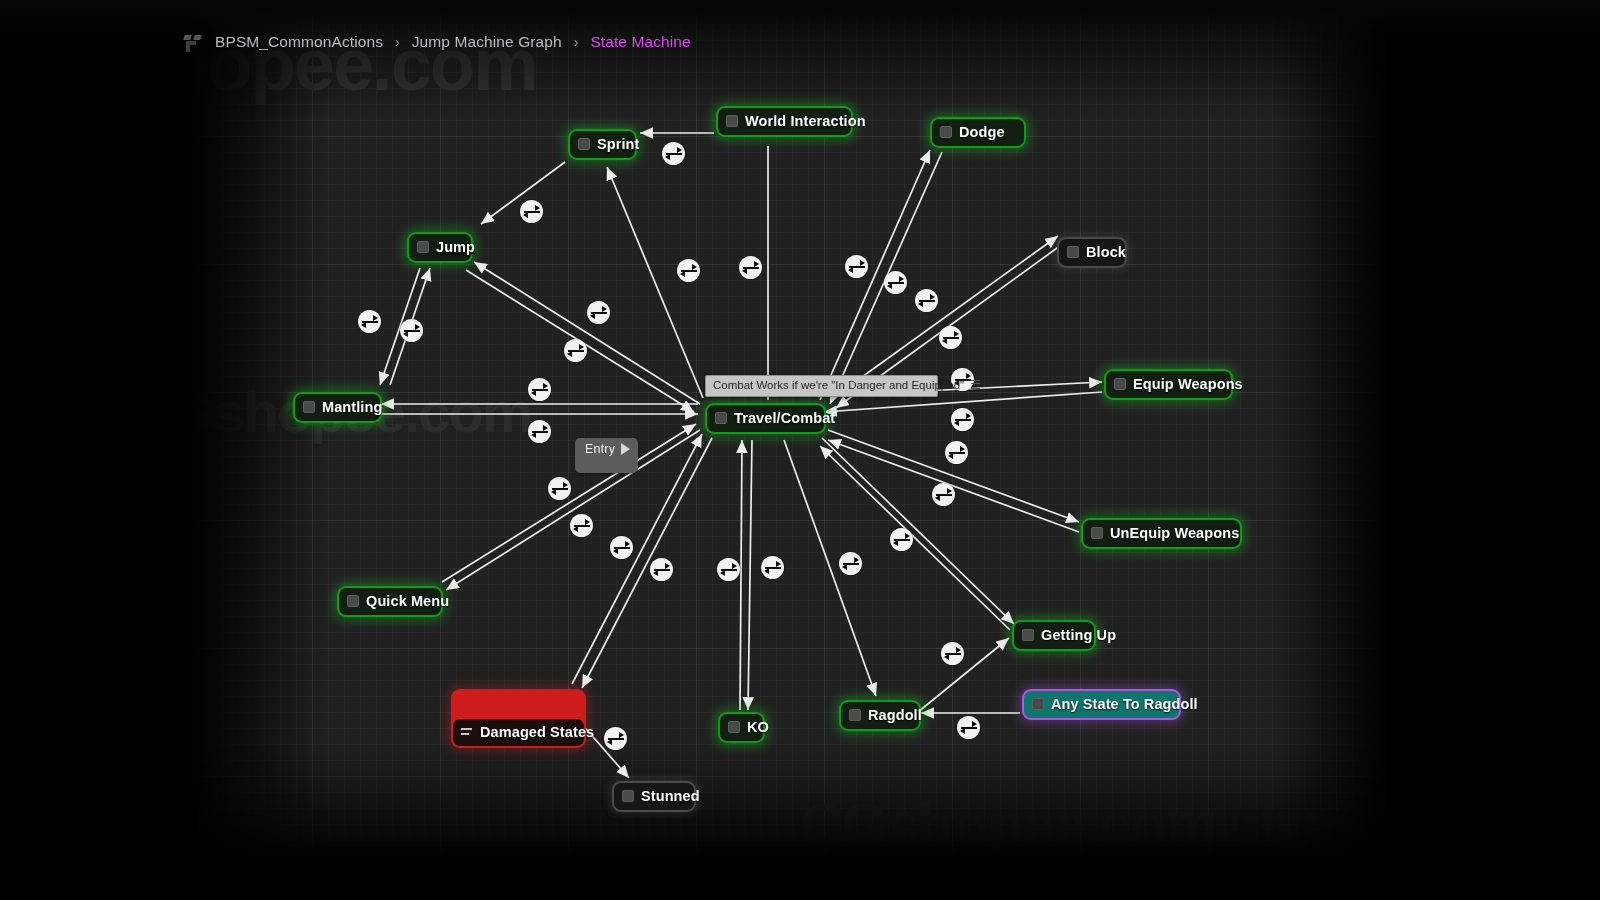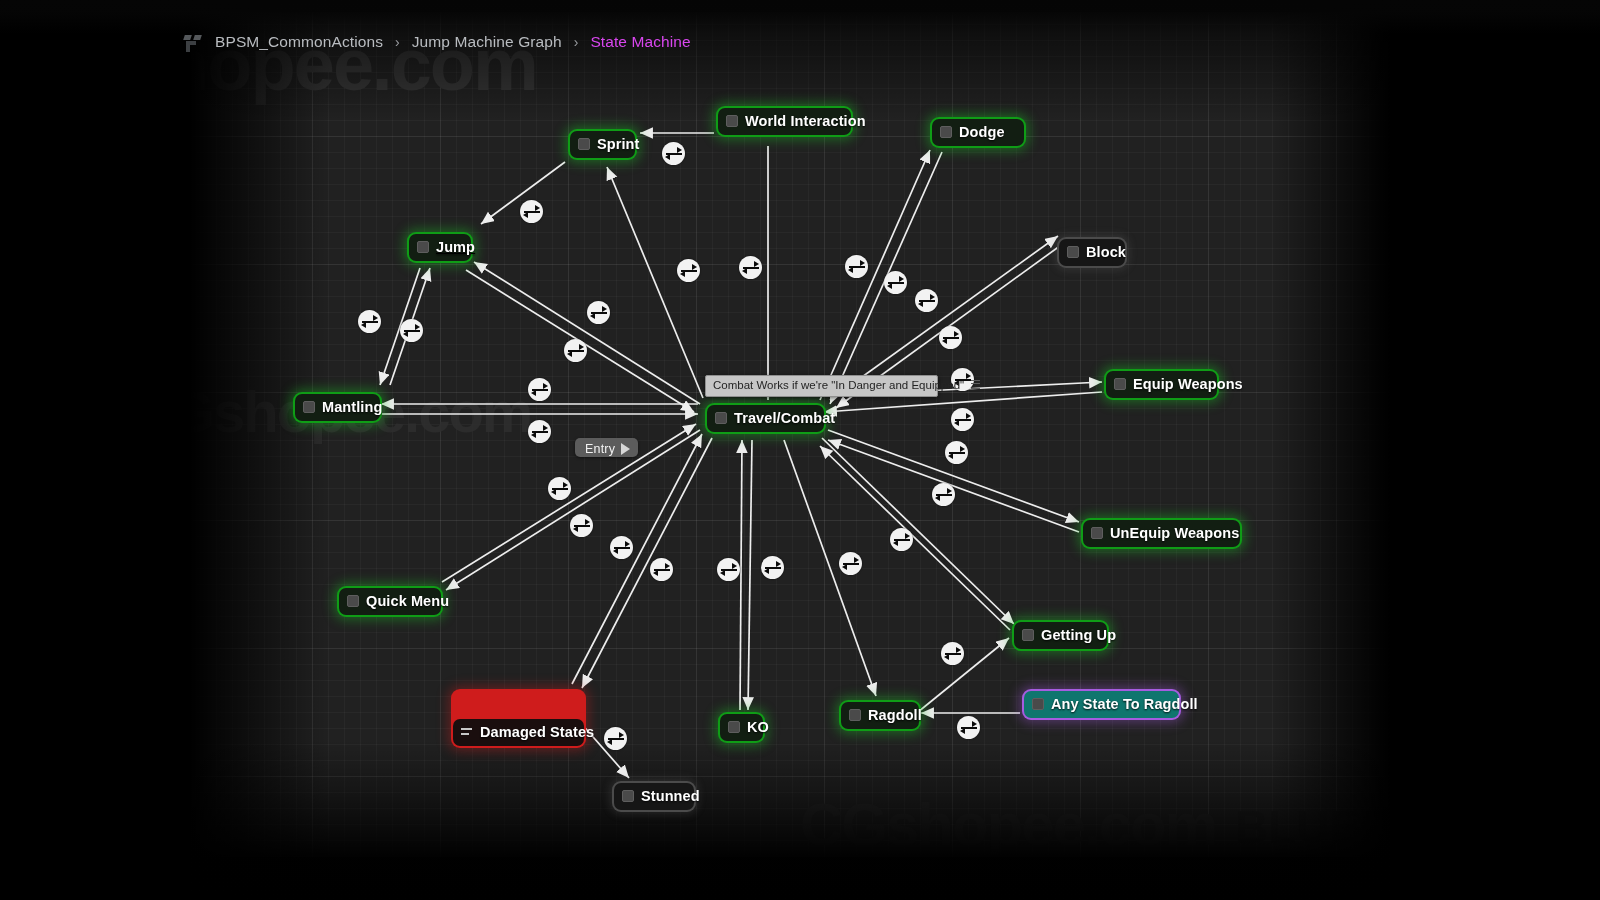--- a/index.html
+++ b/index.html
@@ -87,21 +87,21 @@
   .node.neutral{background:#4b4b4b;box-shadow:0 0 9px 2px rgba(120,120,120,.22);}
   .node.neutral .inner{background:#161616;}
   .node.danger{background:#cf1c1c;box-shadow:0 0 12px 3px rgba(214,32,32,.35);}
   .node.danger .inner{background:#1a0e0e;margin-top:28px;}
   .node.conduit{background:#a65ce0;box-shadow:0 0 12px 3px rgba(166,92,224,.38);}
   .node.conduit .inner{background:#0f766e;}
 
   
   #entry{
     position:absolute;display:flex;align-items:center;gap:6px;
-    background:#5c5c5c;border-radius:5px;padding:4px 8px 1px 10px;z-index:20;
+    background:#5c5c5c;border-radius:5px;padding:4px 8px 17px 10px;z-index:20;
     box-shadow:0 1px 3px rgba(0,0,0,.5);
   }
   #entry .etxt{color:#f2f2f2;font-size:12.5px;letter-spacing:.2px;}
   #entry .tri{
     width:0;height:0;border-left:9px solid #d7d7d7;
     border-top:6px solid transparent;border-bottom:6px solid transparent;
   }
 
   
   #comment{
@@ -212,21 +212,21 @@
           <span class="ico"></span>
           <span class="lbl">Jump</span>
         </div>
       </div>
       <div class="node state" style="left: 293px; top: 392px; width: 89px;">
         <div class="inner">
           <span class="ico"></span>
           <span class="lbl">Mantling</span>
         </div>
       </div>
-      <div class="node state" style="left: 1104px; top: 369px; width: 115px;">
+      <div class="node state" style="left: 1104px; top: 369px; width: 129px;">
         <div class="inner">
           <span class="ico"></span>
           <span class="lbl">Equip Weapons</span>
         </div>
       </div>
       <div class="node state" style="left: 705px; top: 403px; width: 121px;">
         <div class="inner">
           <span class="ico"></span>
           <span class="lbl">Travel/Combat</span>
         </div>
@@ -236,21 +236,21 @@
           <span class="ico"></span>
           <span class="lbl">UnEquip Weapons</span>
         </div>
       </div>
       <div class="node state" style="left: 337px; top: 586px; width: 106px;">
         <div class="inner">
           <span class="ico"></span>
           <span class="lbl">Quick Menu</span>
         </div>
       </div>
-      <div class="node state" style="left: 1012px; top: 620px; width: 97px;">
+      <div class="node state" style="left: 1012px; top: 620px; width: 84px;">
         <div class="inner">
           <span class="ico"></span>
           <span class="lbl">Getting Up</span>
         </div>
       </div>
       <div class="node danger" style="left: 451px; top: 689px; width: 135px;">
         <div class="inner">
           <span class="ico sm"></span>
           <span class="lbl">Damaged States</span>
         </div>

